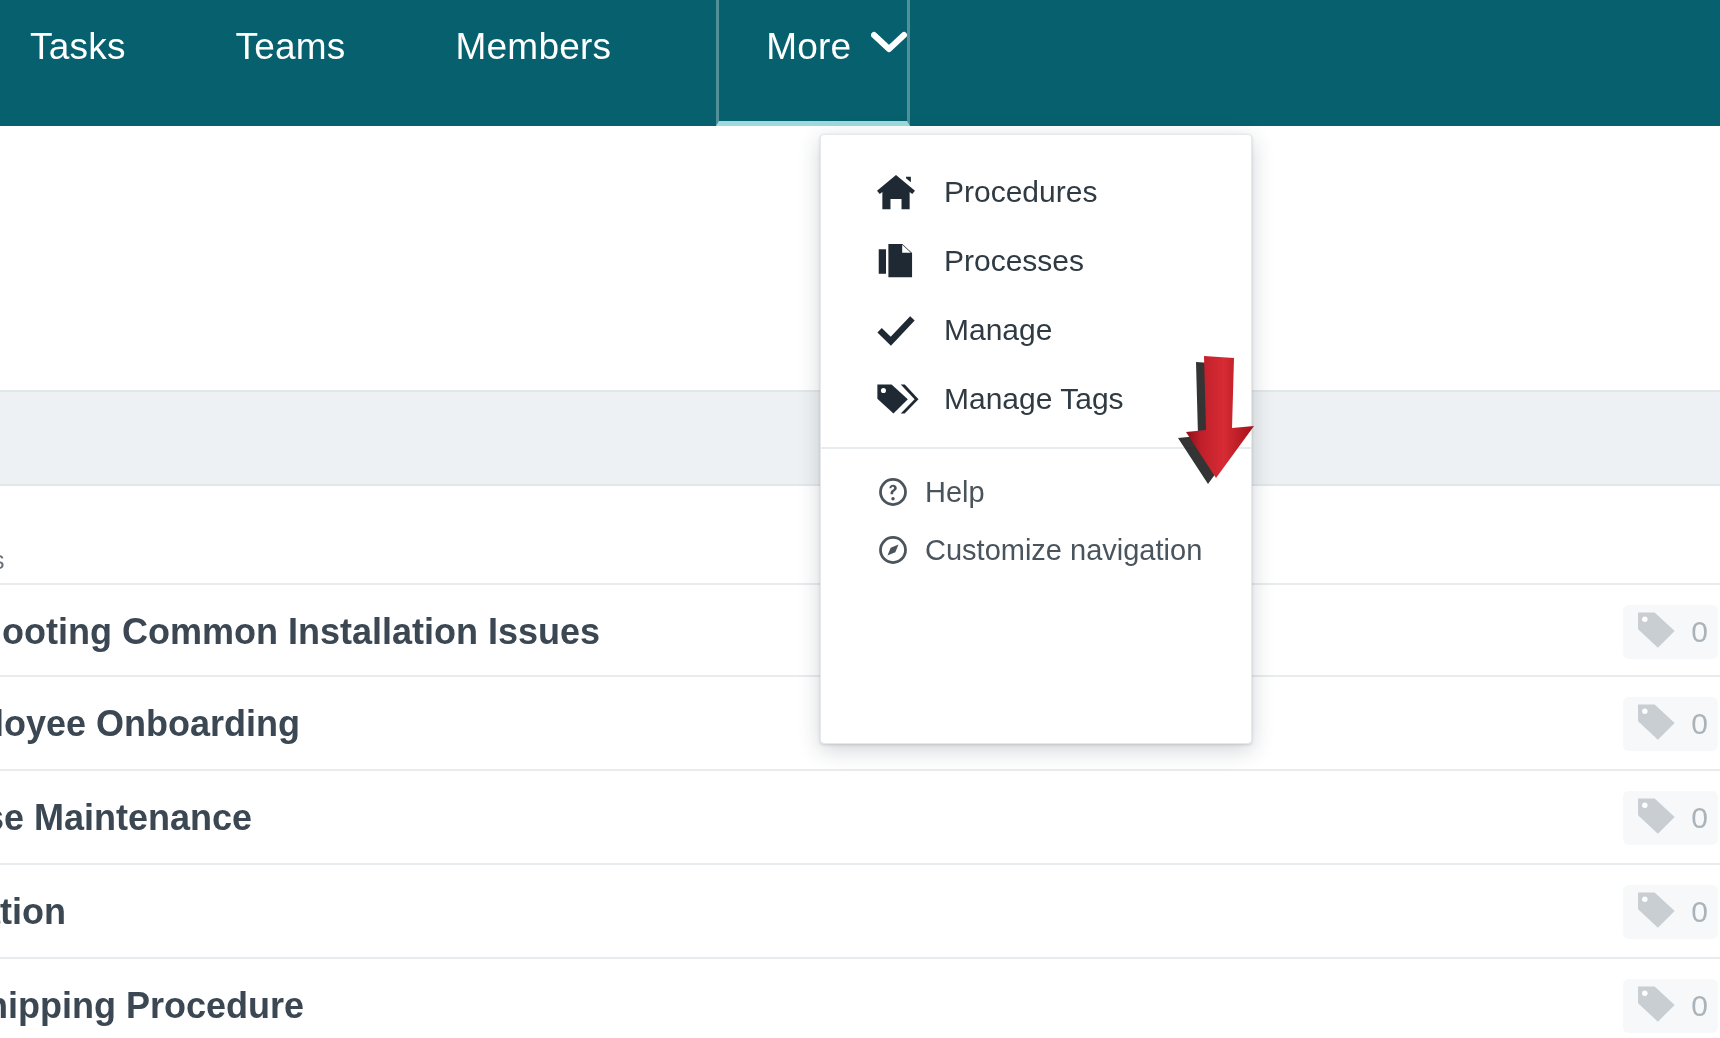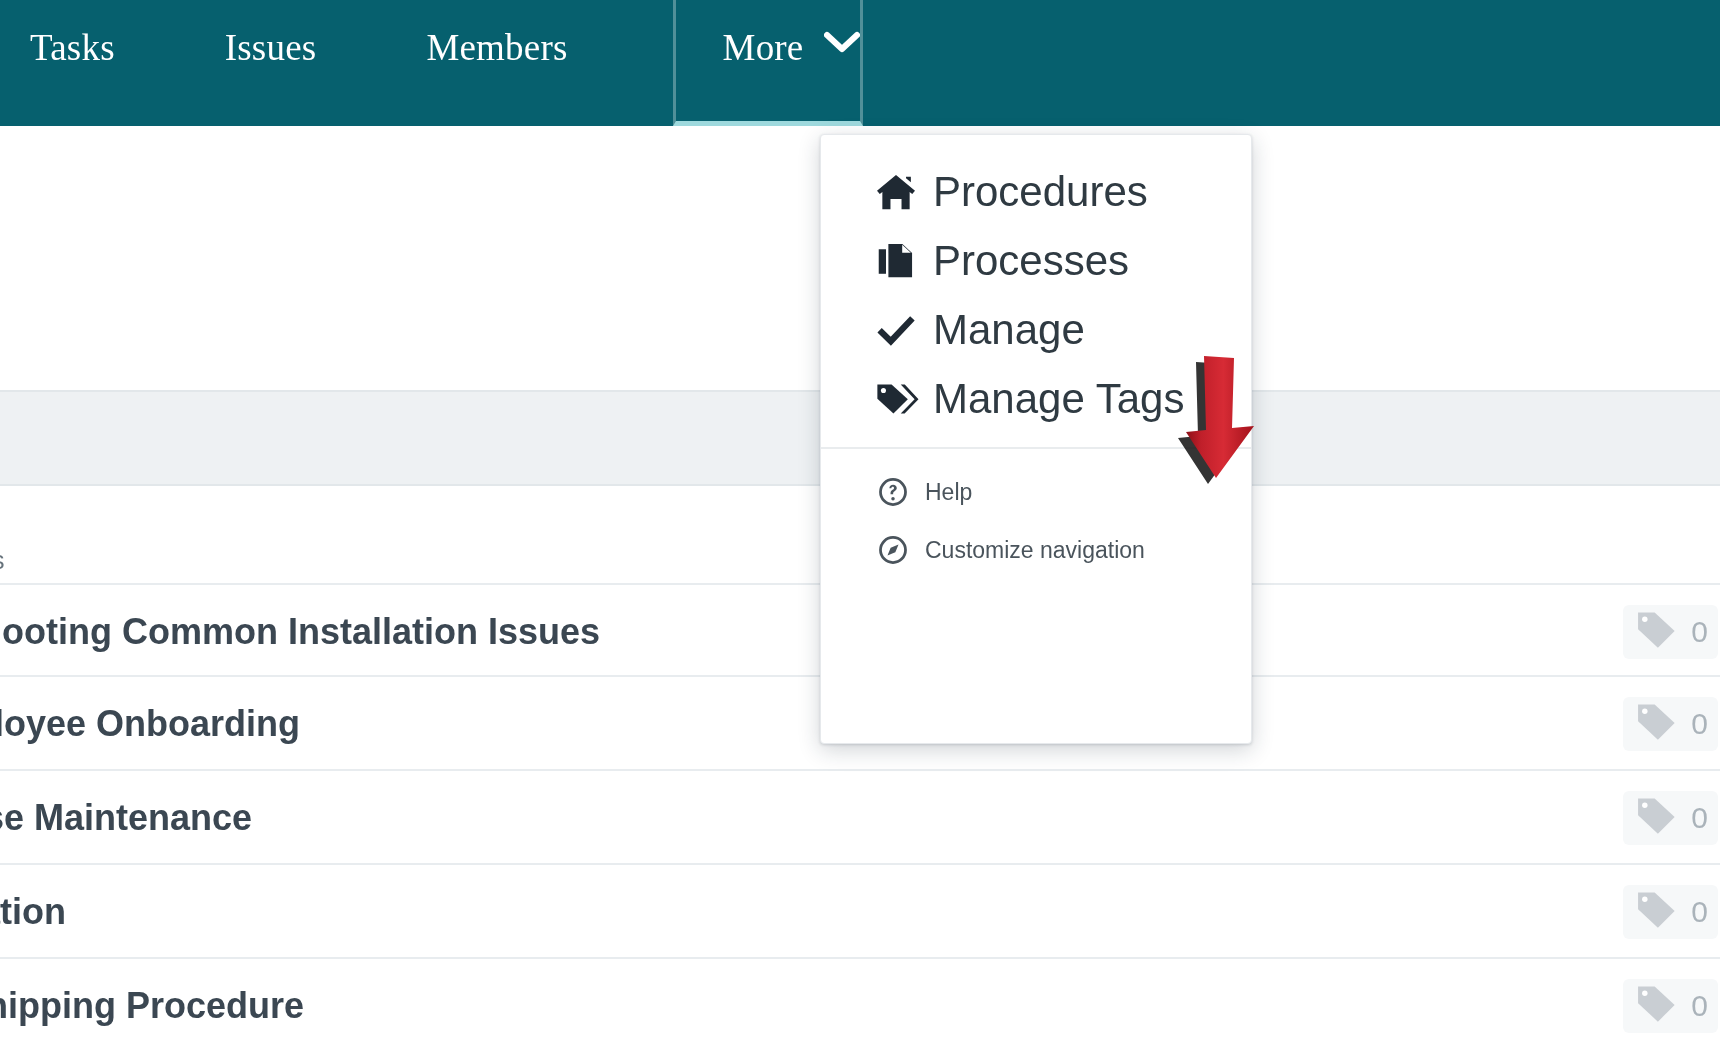--- a/index.html
+++ b/index.html
@@ -25,21 +25,20 @@
   .nav-tab {
     height: 126px;
     display: flex; align-items: flex-start;
     padding-top: 26px;
     color: #ffffff;
     font-size: 37px;
     font-weight: 400;
     letter-spacing: .2px;
     white-space: nowrap;
     cursor: pointer;
-    font-family: Liberation Serif, serif;
   }
   .nav-tab.t-tasks   { padding-left: 30px;  padding-right: 30px; }
   .nav-tab.t-teams   { margin-left: 80px; }
   .nav-tab.t-members { margin-left: 110px; }
   .nav-tab.t-more {
     margin-left: 105px;
     padding-left: 47px; 
     border-left: 3px solid rgba(255,255,255,.30);
     border-right: 3px solid rgba(255,255,255,.30);
     border-bottom: 5px solid #9ed9dd;
@@ -137,40 +136,40 @@
     height: 69px;
     padding-left: 54px;
     cursor: pointer;
   }
   .menu-item .mi-icon {
     width: 50px; flex: 0 0 50px;
     display:flex; align-items:center; justify-content:flex-start;
     color:#1f2933;
   }
   .menu-item .mi-label {
-    font-size: 42px; color:#2f3a42; white-space:nowrap;
-    margin-left: 8px;
+    font-size: 30px; color:#2f3a42; white-space:nowrap;
+    margin-left: 19px;
   }
   .menu-item.first { margin-top: 22px; }
 
   .menu-item.highlighted {
     position: relative;
     outline: 6px solid #c8202c;
     outline-offset: -3px;
     z-index: 3;
     height: 86px;
   }
 
   .menu-sep {
     height: 2px; background:#e9ecee;
     margin: 14px 0 0 0;
   }
   .menu-item.small { height: 58px; padding-left: 54px; }
   .menu-item.small .mi-icon { width: 44px; flex:0 0 44px; color:#4a545c; }
-  .menu-item.small .mi-label { font-size: 23px; color:#4a545c; margin-left: 6px; }
+  .menu-item.small .mi-label { font-size: 29px; color:#4a545c; margin-left: 6px; }
   .menu-item.small.first-small { margin-top: 14px; }
 
   
   .arrow-annot {
     position: absolute; left: 1158px; top: 350px;
     width: 120px; height: 140px;
     pointer-events: none; z-index: 6;
   }
 </style>
 </head>
@@ -267,21 +266,21 @@
       </div>
     </div>
   </div>
 
   <div class="navbar">
     <div class="nav-items">
       <div class="nav-tab t-tasks">
         <span>Tasks</span>
       </div>
       <div class="nav-tab t-teams">
-        <span>Issues</span>
+        <span>Teams</span>
       </div>
       <div class="nav-tab t-members">
         <span>Members</span>
       </div>
       <div class="nav-tab t-more">
         <span>More</span>
         <span class="caret">
           <svg width="36" height="22" viewBox="0 0 36 22">
             <path d="M3 4 L18 18 L33 4" fill="none" stroke="#ffffff" stroke-width="6" stroke-linecap="round" stroke-linejoin="round"></path>
           </svg>

